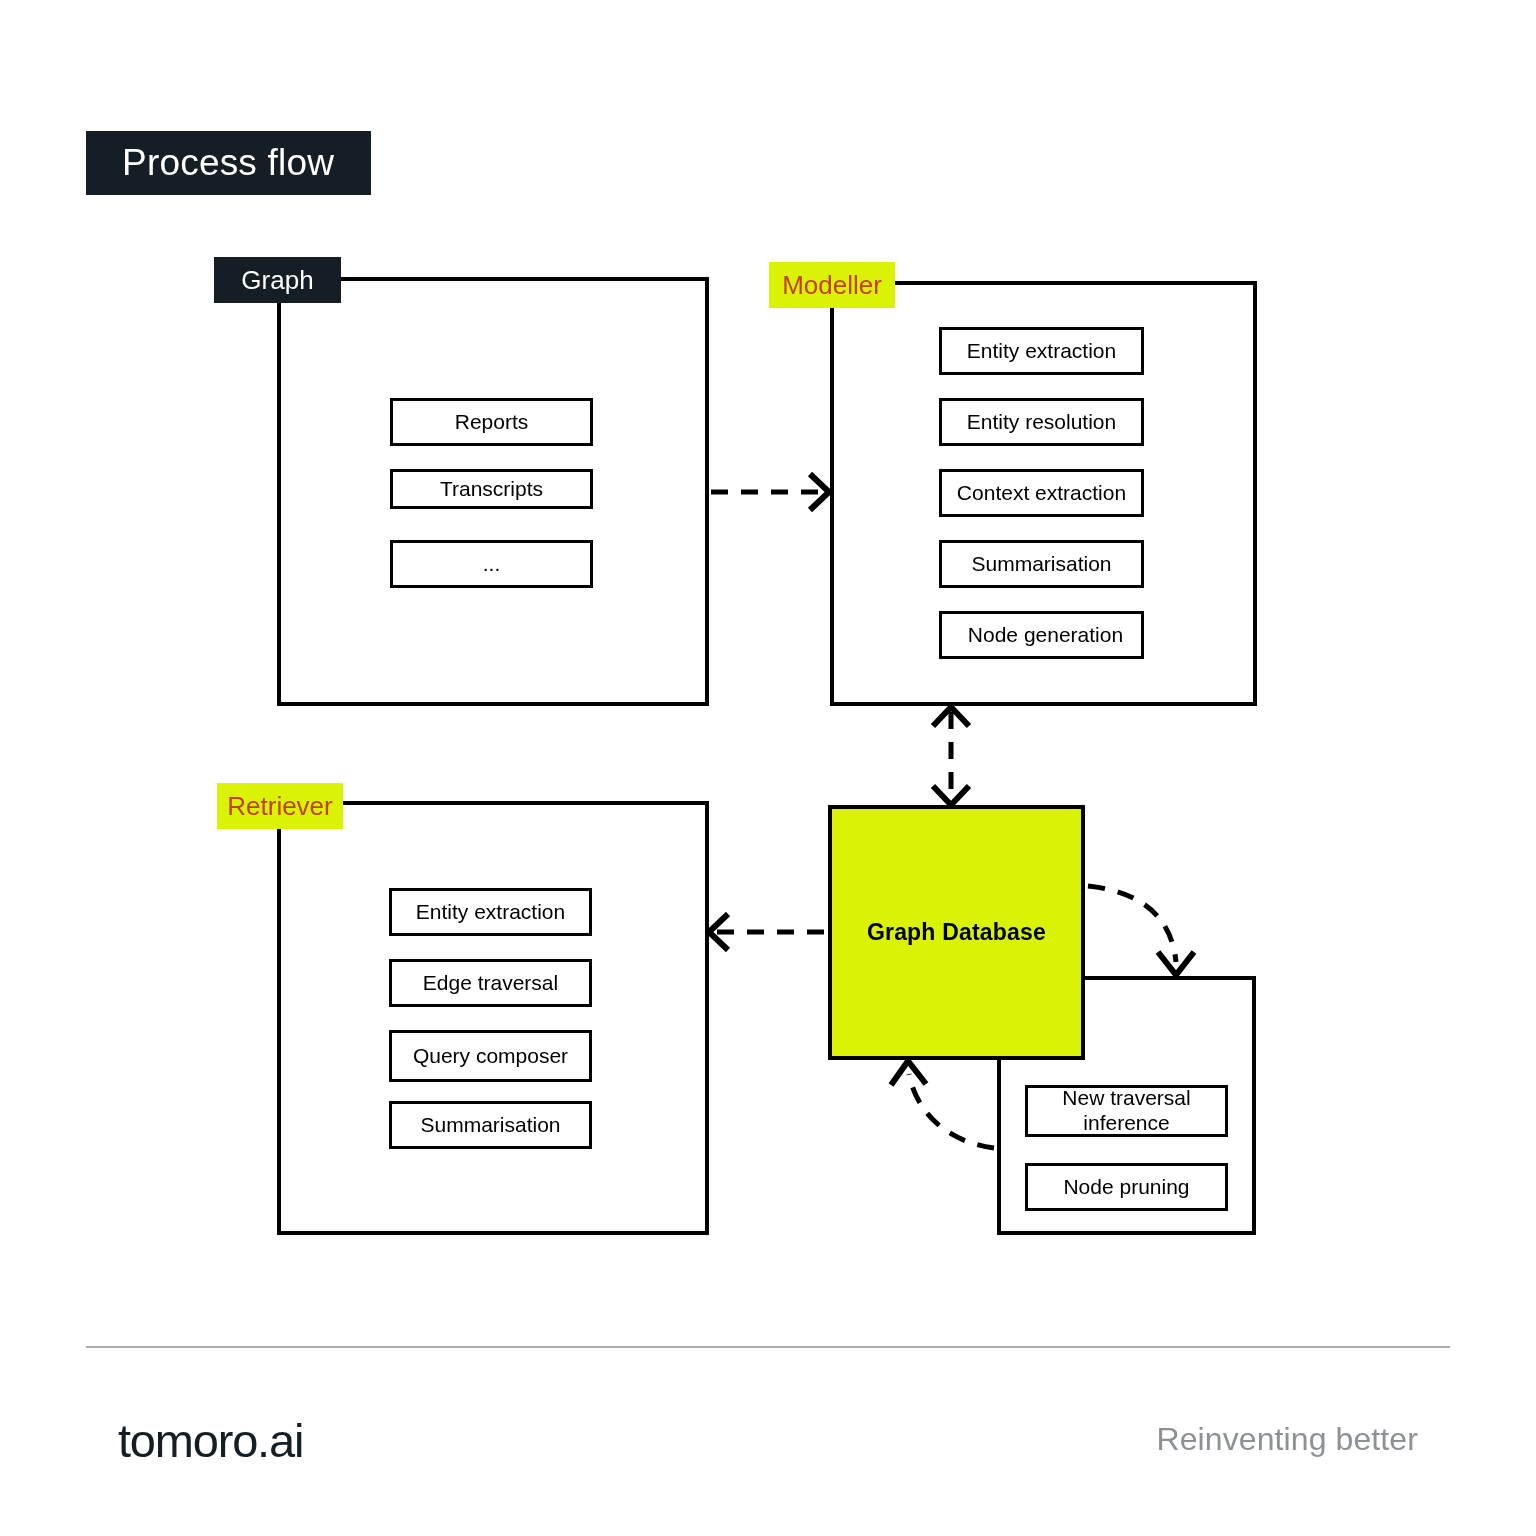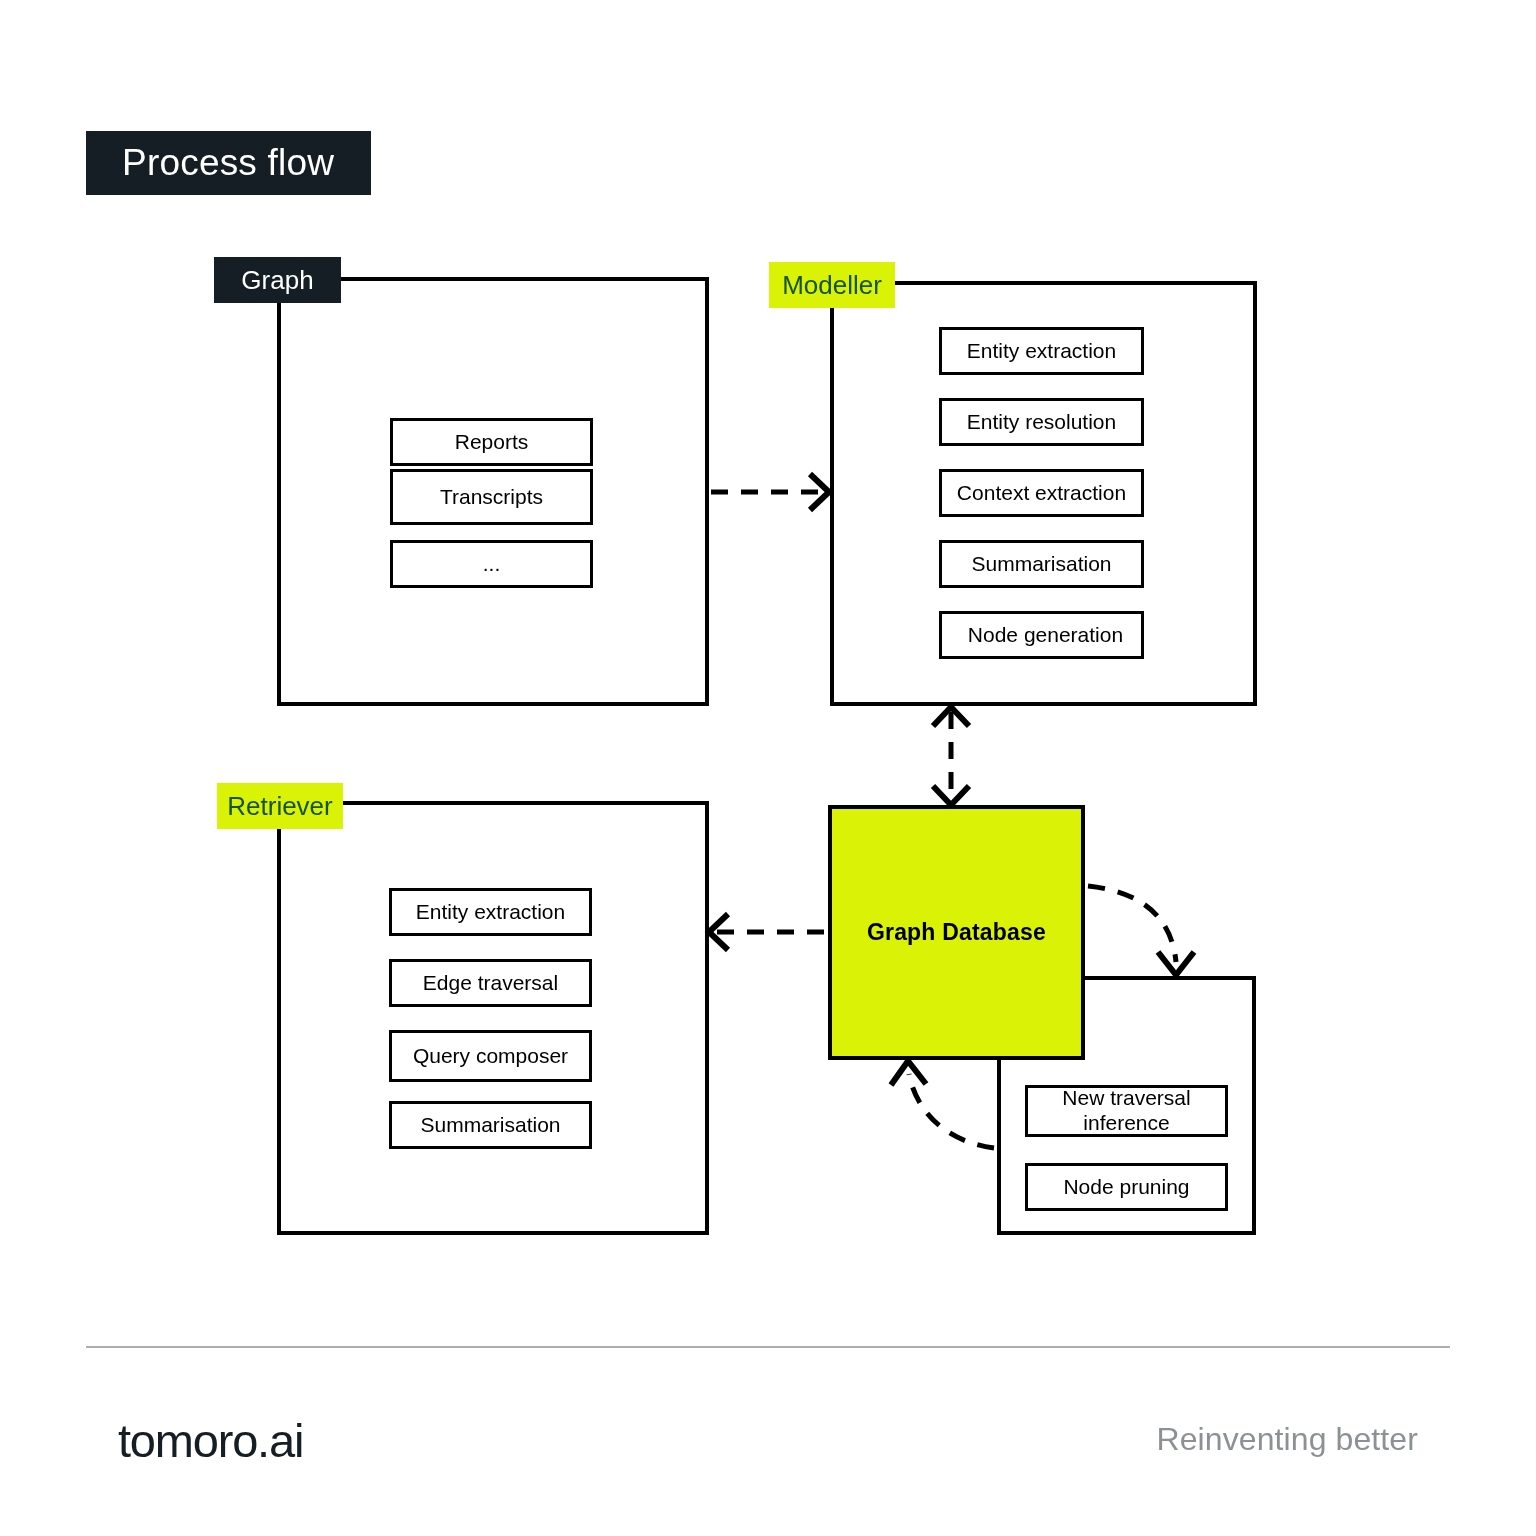--- a/index.html
+++ b/index.html
@@ -57,21 +57,21 @@
     height: 46px;
     white-space: nowrap;
     z-index: 6;
   }
   .label-dark {
     background: #141e24;
     color: #ffffff;
   }
   .label-lime {
     background: #d9f205;
-    color: #14532d;
+    color: #c2410c;
   }
 
   
   .item {
     position: absolute;
     border: 3px solid #000000;
     background: #ffffff;
     box-sizing: border-box;
     display: flex;
     align-items: center;
@@ -141,22 +141,22 @@
 </head>
 <body>
 
 <div id="page">
 
   <div class="title-chip">Process flow</div>
 
   <div class="group" style="left:277px; top:277px; width:432px; height:429px;"></div>
   <div class="group-label label-dark" style="left:214px; top:257px; width:127px;">Graph</div>
 
-  <div class="item" style="left:390px; top:398px; width:203px; height:48px;margin-top:20px;">Reports</div>
-  <div class="item" style="left:390px; top:469px; width:203px; height:56px;">Transcripts</div>
+  <div class="item" style="left:390px; top:398px; width:203px; height:48px;">Reports</div>
+  <div class="item" style="left:390px; top:469px; width:203px; height:40px;">Transcripts</div>
   <div class="item" style="left:390px; top:540px; width:203px; height:48px;">...</div>
 
   <div class="group" style="left:830px; top:281px; width:427px; height:425px;"></div>
   <div class="group-label label-lime" style="left:769px; top:262px; width:126px;">Modeller</div>
 
   <div class="item" style="left:939px; top:327px; width:205px; height:48px;">Entity extraction</div>
   <div class="item" style="left:939px; top:398px; width:205px; height:48px;">Entity resolution</div>
   <div class="item" style="left:939px; top:469px; width:205px; height:48px;">Context extraction</div>
   <div class="item" style="left:939px; top:540px; width:205px; height:48px;">Summarisation</div>
   <div class="item" style="left:939px; top:611px; width:205px; height:48px;padding-left:8px;">Node generation</div>

